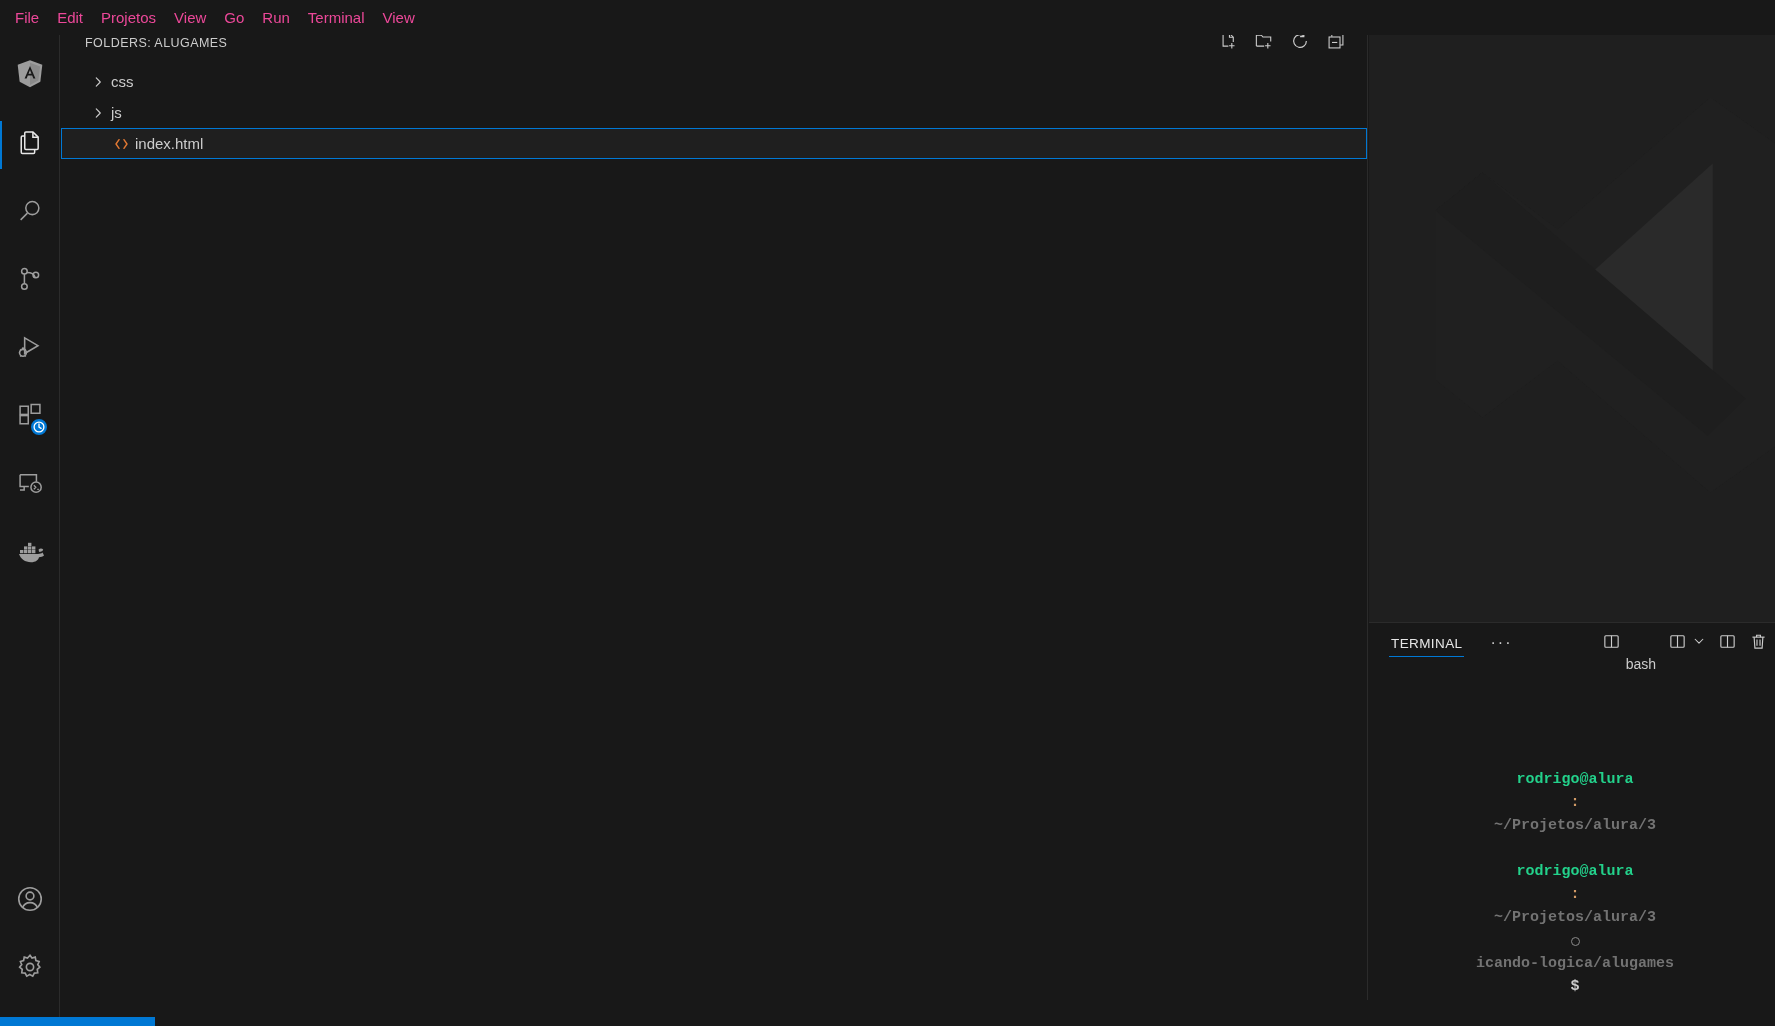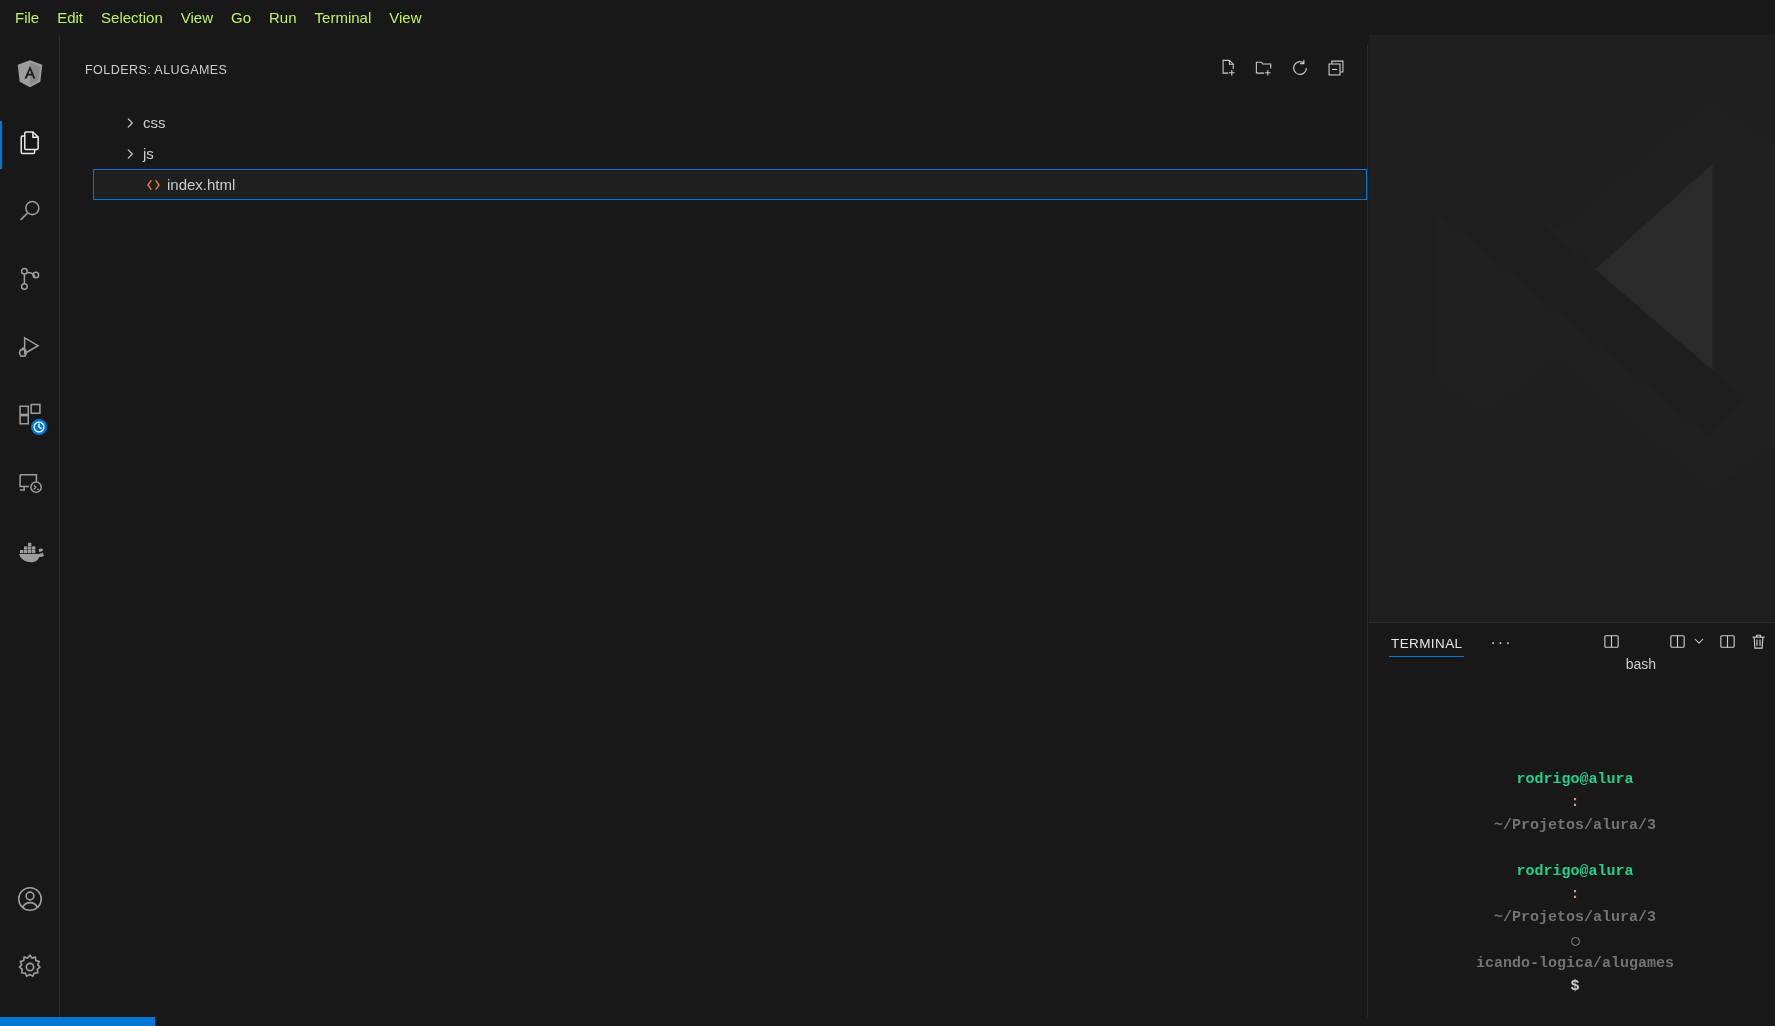--- a/index.html
+++ b/index.html
@@ -11,21 +11,21 @@
   }
   #app { position: relative; width: 1775px; height: 1026px; background: #181818; }
 
   
   .menubar {
     position: absolute; top: 0; left: 0; width: 1775px; height: 35px;
     background: #181818; display: flex; align-items: center;
     padding-left: 6px; z-index: 30;
   }
   .menu-item {
-    color: #bef264; font-size: 15px; line-height: 1;
+    color: #ec4899; font-size: 15px; line-height: 1;
     padding: 6px 9px; border-radius: 4px; white-space: nowrap;
     font-family: "Liberation Sans", sans-serif;
   }
 
   
   .activitybar {
     position: absolute; top: 35px; left: 0; width: 60px; height: 982px;
     background: #181818; display: flex; flex-direction: column; align-items: center;
     border-right: 1px solid #2b2b2b;
   }
@@ -42,38 +42,38 @@
   }
   .badge {
     position: absolute; right: 11px; bottom: 14px;
     width: 20px; height: 20px; border-radius: 50%;
     background: #0078d4; display: flex; align-items: center; justify-content: center;
     border: 2px solid #181818;
   }
 
   
   .sidebar {
-    position: absolute; top: 45px; left: 61px; width: 1307px; height: 982px;
+    position: absolute; top: 18px; left: 61px; width: 1307px; height: 982px;
     background: #181818; border-right: 1px solid #2b2b2b;
   }
   .sidebar-header {
     height: 35px; display: flex; align-items: center; padding: 0 10px 0 24px;
     margin-top: 7px;
   }
   .sidebar-title {
     color: #cccccc; font-size: 12.5px; letter-spacing: 0.45px;
     text-transform: uppercase; font-weight: 400; white-space: nowrap;
   }
   .sidebar-actions { margin-left: auto; display: flex; align-items: center; gap: 6px; padding-right: 6px; }
   .sb-act {
     width: 30px; height: 30px; display: flex; align-items: center; justify-content: center;
     color: #cccccc; border-radius: 5px;
   }
 
-  .tree { margin-top: 20px; padding-left: 32px; }
+  .tree { margin-top: 6px; }
   .tree-row {
     height: 31px; display: flex; align-items: center;
     padding-left: 28px; position: relative; color: #cccccc; font-size: 15px;
   }
   .tree-row.selected {
     background: #1f1f1f;
     border: 1px solid #0078d4;
     border-left: none; border-right: none;
     outline: 1px solid #0078d4; outline-offset: -1px;
   }
@@ -152,21 +152,21 @@
   .status-items { display: flex; align-items: flex-start; height: 9px; color: #cccccc; font-size: 12px; gap: 18px; padding-left: 16px; overflow: hidden; }
 </style>
 </head>
 <body>
 
 <div id="app">
 
   <div class="menubar">
     <div class="menu-item">File</div>
     <div class="menu-item">Edit</div>
-    <div class="menu-item">Selection</div>
+    <div class="menu-item">Projetos</div>
     <div class="menu-item">View</div>
     <div class="menu-item">Go</div>
     <div class="menu-item">Run</div>
     <div class="menu-item">Terminal</div>
     <div class="menu-item">View</div>
   </div>
 
   <div class="activitybar">
     <div class="act-top">
 

